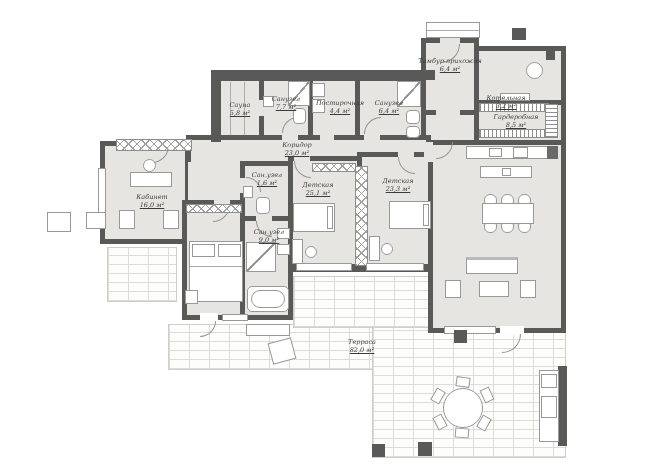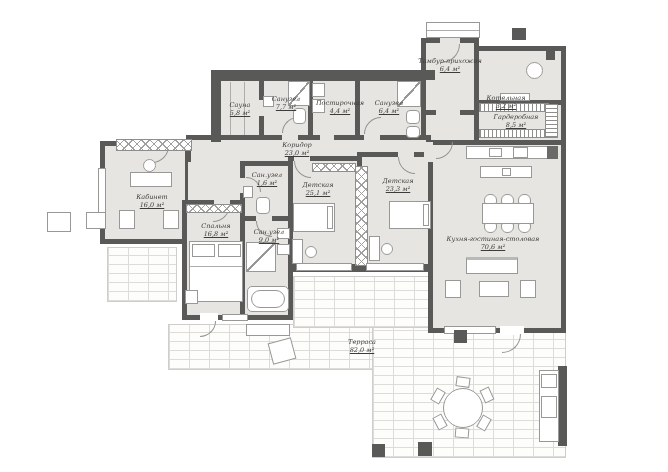--- a/index.html
+++ b/index.html
@@ -222,42 +222,34 @@
     <span class="area">8,5 м²</span>
   </div>
   <div class="rlabel" style="left:297px;top:141px;">
     <span>Коридор</span>
     <span class="area">23,0 м²</span>
   </div>
   <div class="rlabel" style="left:152px;top:193px;">
     <span>Кабинет</span>
     <span class="area">16,0 м²</span>
   </div>
-  <div class="rlabel" style="left:216px;top:222px;">
-    <span>Спальня</span>
-    <span class="area">16,8 м²</span>
-  </div>
   <div class="rlabel" style="left:267px;top:171px;">
     <span>Сан.узел</span>
     <span class="area">1,6 м²</span>
   </div>
   <div class="rlabel" style="left:269px;top:228px;">
     <span>Сан.узел</span>
     <span class="area">9,0 м²</span>
   </div>
   <div class="rlabel" style="left:318px;top:181px;">
     <span>Детская</span>
     <span class="area">25,1 м²</span>
   </div>
   <div class="rlabel" style="left:398px;top:177px;">
     <span>Детская</span>
     <span class="area">23,3 м²</span>
   </div>
-  <div class="rlabel wide" style="left:493px;top:235px;">
-    <span>Кухня-гостиная-столовая</span>
-    <span class="area">70,6 м²</span>
-  </div>
   <div class="rlabel" style="left:362px;top:338px;">
     <span>Терраса</span>
     <span class="area">82,0 м²</span>
   </div>
 
 </div>
 
 </body></html>

